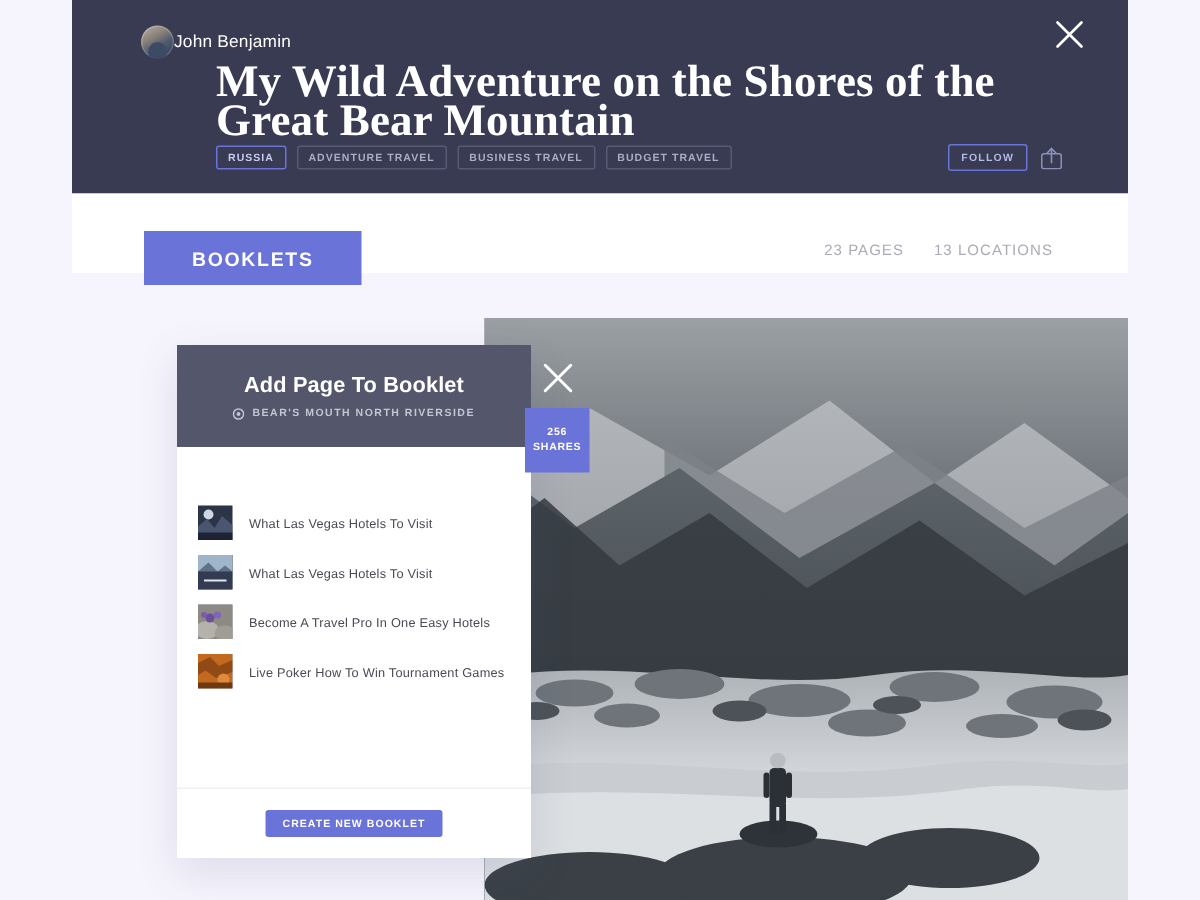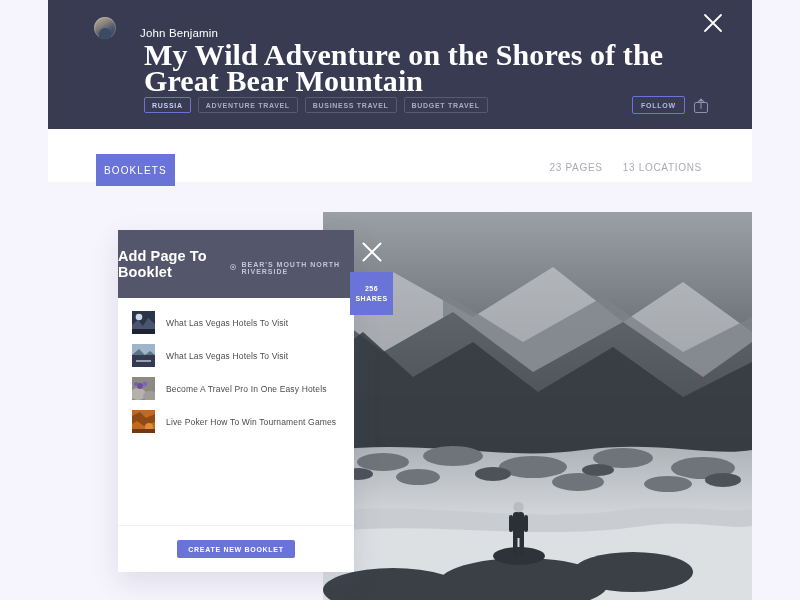--- a/index.html
+++ b/index.html
@@ -11,21 +11,21 @@
   }
   #stage { position: relative; width: 800px; height: 600px; }
 
   
   .article-header {
     position: absolute; left: 48px; top: 0; width: 704px; height: 129px;
     background: #383b52;
   }
   .author-row {
     position: absolute; left: 46px; top: 17px;
-    display: flex; align-items: flex-end; gap: 24px;
+    display: flex; align-items: center; gap: 0;
   }
   .avatar {
     width: 22px; height: 22px; border-radius: 50%;
     background: linear-gradient(150deg,#b9b3ae 0%,#8b8378 35%,#4d5a70 60%,#2f3a4e 100%);
     box-shadow: inset 0 0 0 1px rgba(255,255,255,.18);
     position: relative; overflow: hidden; flex: none;
   }
   .avatar::after {
     content:""; position:absolute; left:5px; top:11px; width:12px; height:12px;
     border-radius:50% 50% 0 0; background:#3c4a63;
@@ -66,22 +66,22 @@
   }
   .close-top svg, .close-modal svg { display: block; }
 
   
   .tabbar {
     position: absolute; left: 48px; top: 129px; width: 704px; height: 53px;
     background: #ffffff;
   }
   .tabs { position: absolute; left: 48px; top: 25px; display: flex; }
   .tab {
-    font-size: 10px; font-weight: normal; letter-spacing: 1.1px;
-    padding: 11px 8px 10px; cursor: pointer; white-space: nowrap;
+    font-size: 13px; font-weight: bold; letter-spacing: 1.1px;
+    padding: 11px 32px 10px; cursor: pointer; white-space: nowrap;
   }
   .tab.is-active { background: #6a73d8; color: #ffffff; }
   .tab.is-inactive { background: #ebebeb; color: #9a9aa4; }
   .stats {
     position: absolute; right: 50px; top: 33px;
     display: flex; gap: 20px;
     font-size: 10px; letter-spacing: .7px; color: #aaabb6;
   }
 
   
@@ -105,33 +105,33 @@
 
   
   .booklet-modal {
     position: absolute; left: 118px; top: 230px; width: 236px; height: 342px;
     background: #ffffff; z-index: 5;
     box-shadow: 0 10px 26px rgba(90,90,130,.16);
     display: flex; flex-direction: column;
   }
   .modal-head {
     background: #54566b; height: 68px; flex: none;
-    display: flex; flex-direction: row; align-items: center; justify-content: center;
+    display: flex; flex-direction: column; align-items: center; justify-content: center;
   }
   .modal-title {
     color: #ffffff; font-size: 14.5px; font-weight: bold; letter-spacing: .1px;
   }
   .modal-sub {
     margin-top: 7px; color: #c3c5d3; font-size: 7px;
     letter-spacing: 1px; font-weight: bold;
     display: flex; align-items: center; gap: 5px;
   }
   .pin-icon { width: 8px; height: 8px; display:block; }
 
-  .booklet-list { flex: 1 1 auto; padding: 8px 0 0 14px; }
+  .booklet-list { flex: 1 1 auto; padding: 8px 0 0 14px; margin-top: 26px; }
   .booklet-item {
     display: flex; align-items: center; gap: 11px;
     height: 33px; cursor: pointer;
   }
   .thumb {
     width: 23px; height: 23px; flex: none; background: #6d7180;
   }
   .thumb svg { display:block; width:100%; height:100%; }
   .booklet-label {
     font-size: 8.5px; color: #4a4a55; letter-spacing: .15px;

